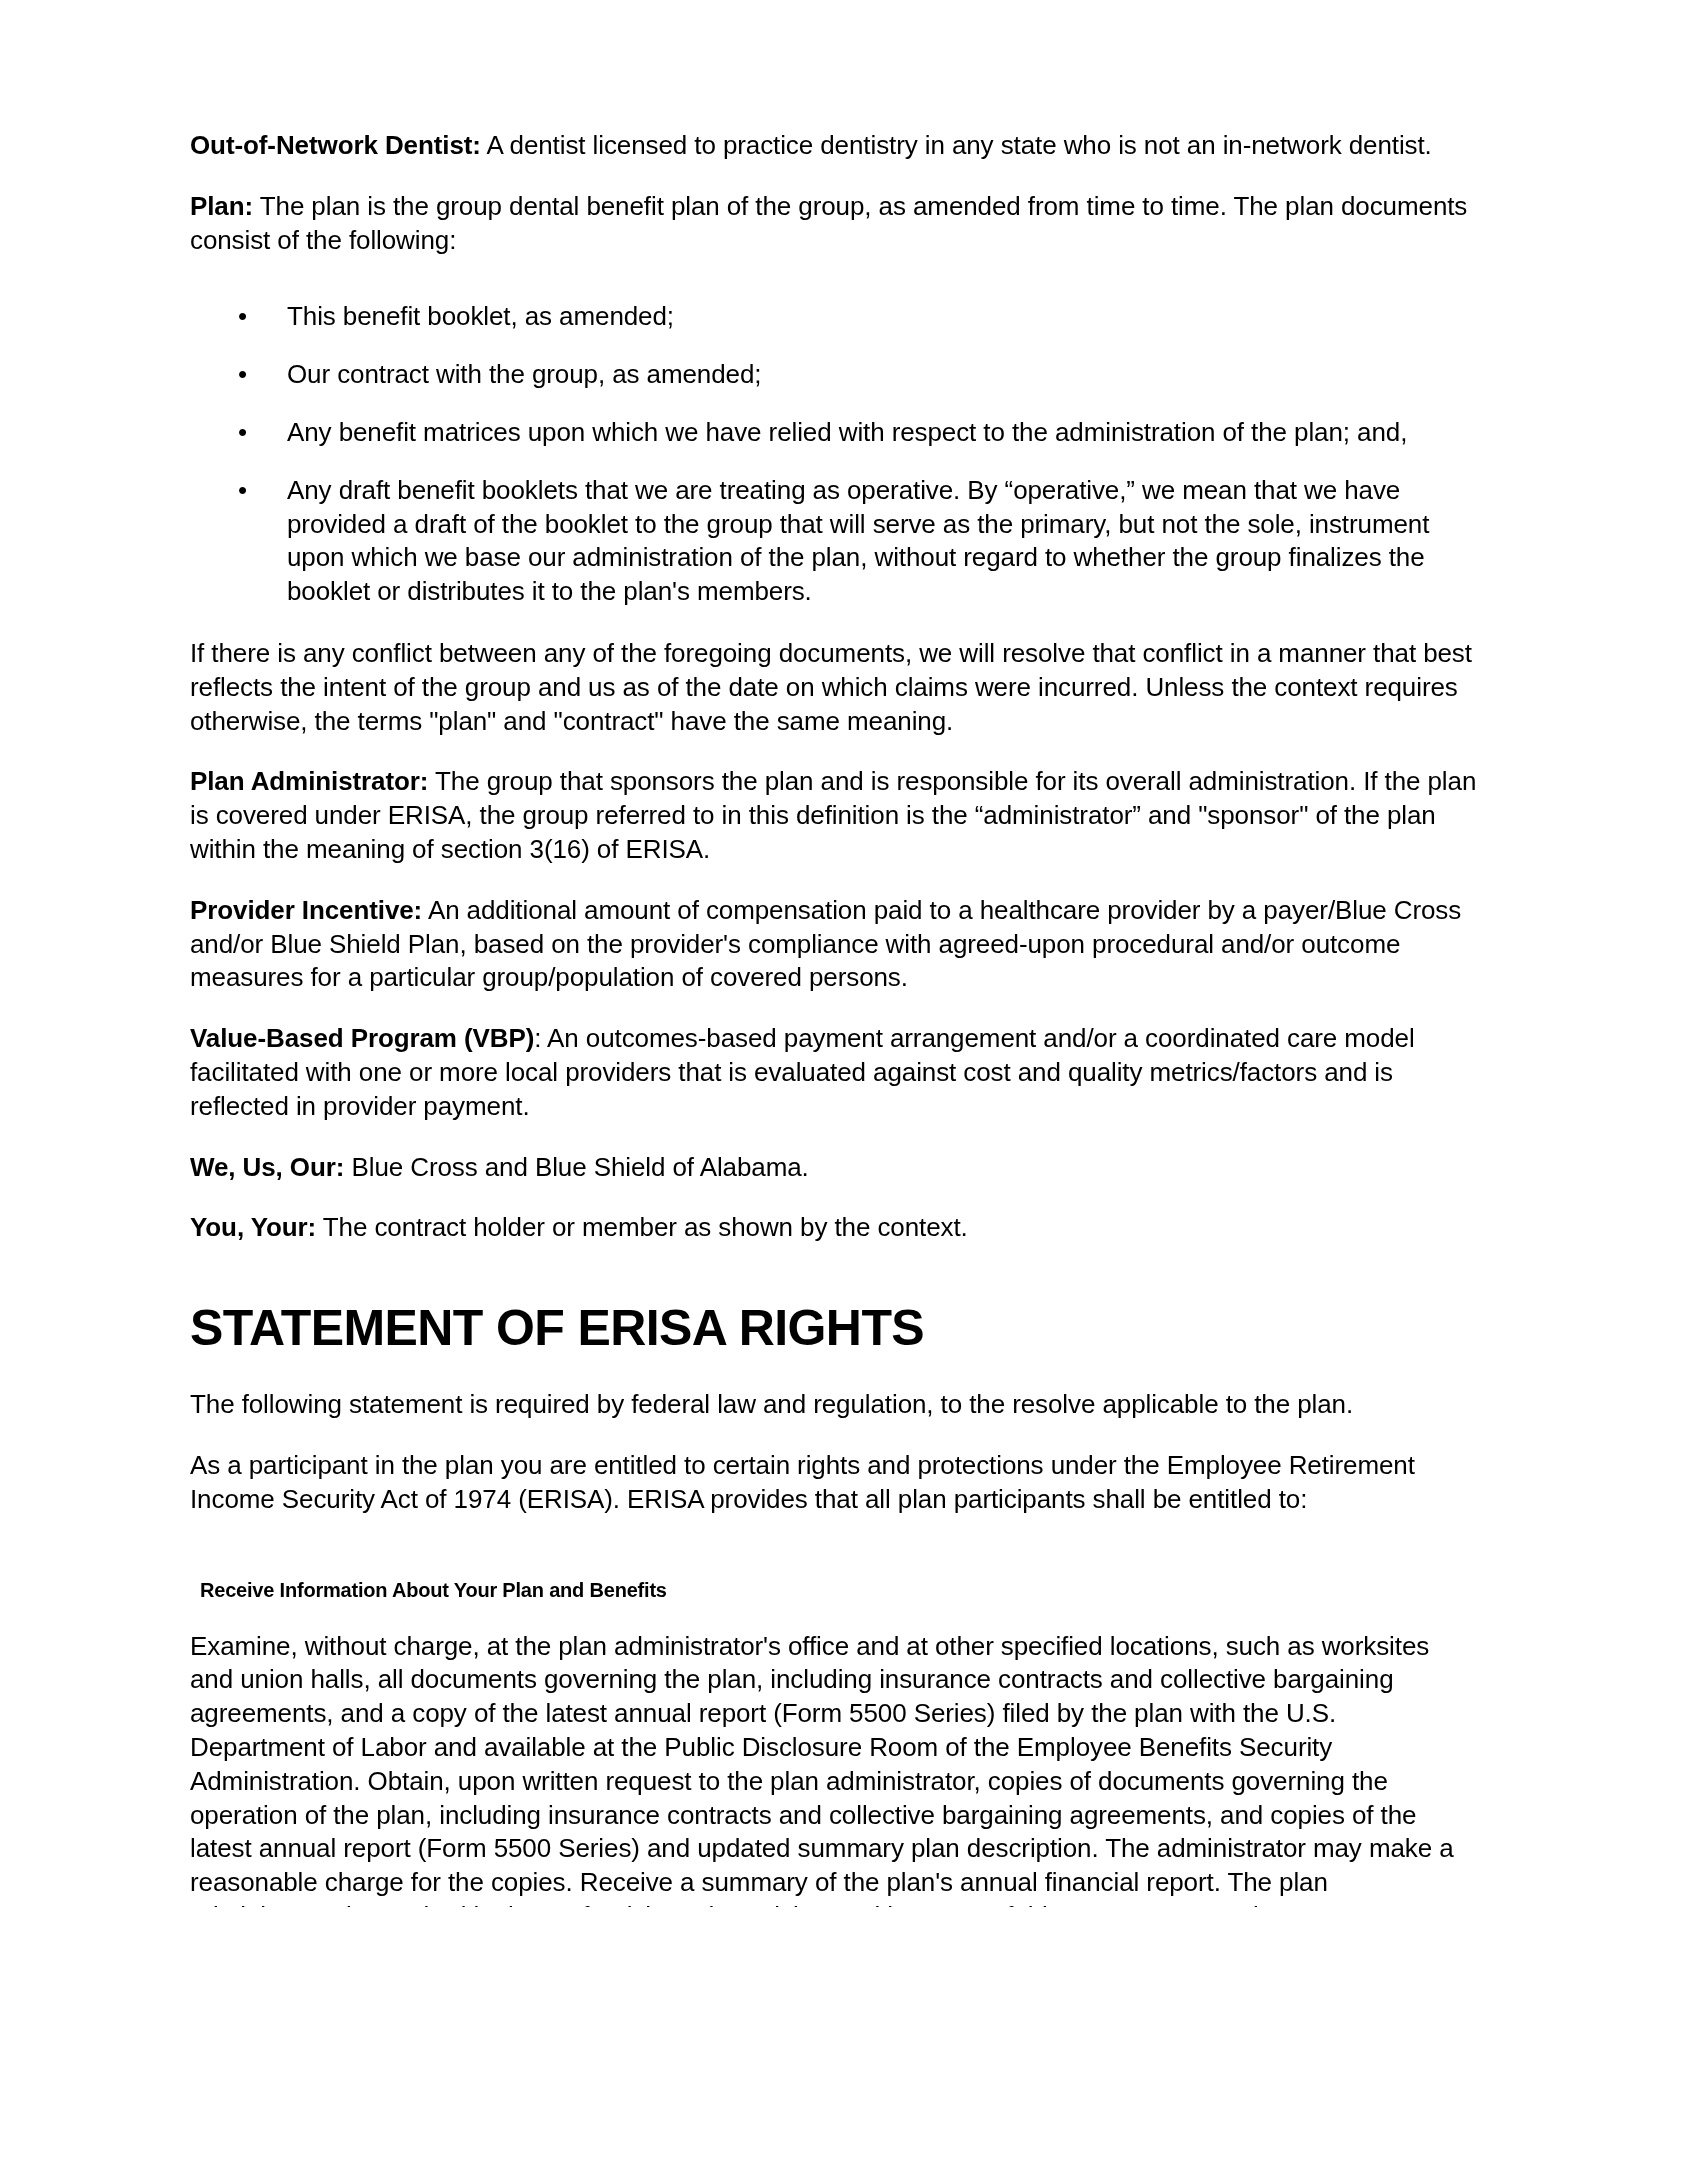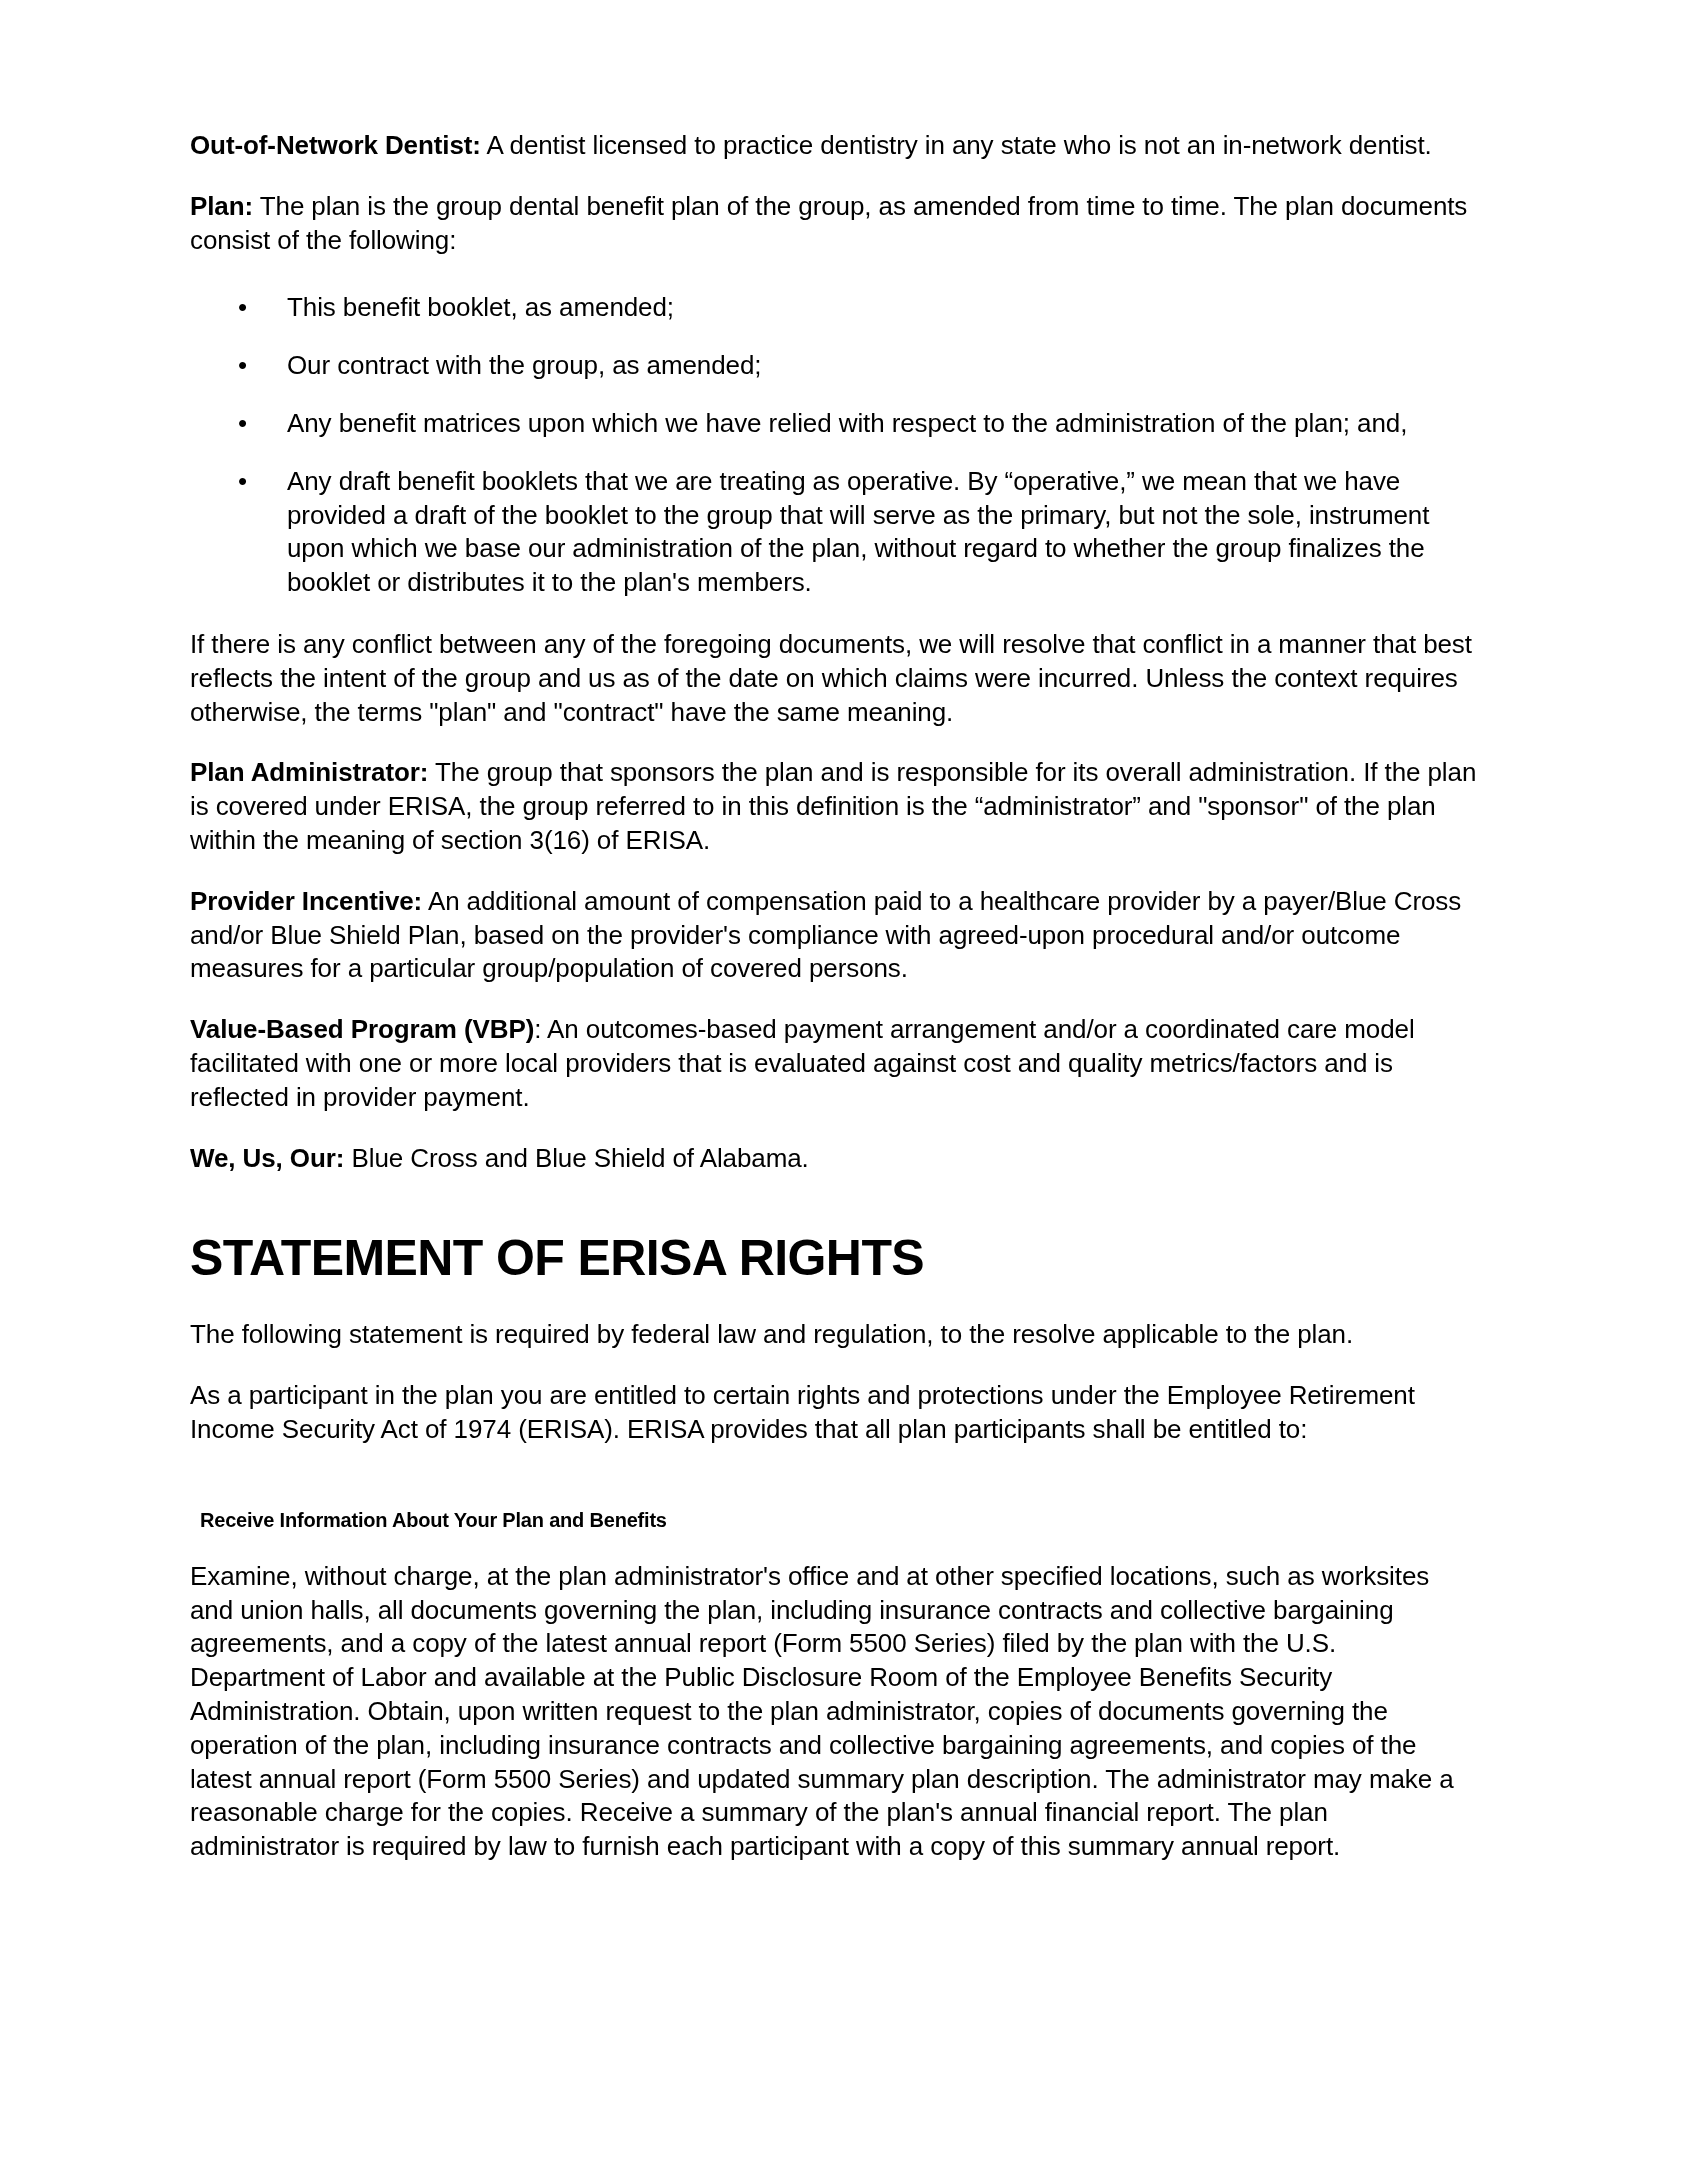--- a/index.html
+++ b/index.html
@@ -29,21 +29,21 @@
     line-height: 1.30;
     color: #000000;
     text-align: left;
     margin: 0 0 27px 0;
     letter-spacing: -0.1px;
   }
   .para b {
     font-weight: bold;
   }
   .tight {
-    margin-bottom: 34px;
+    margin-bottom: 43px;
   }
   ul.bullets {
     list-style: none;
     margin: 22px 0 28px 0;
     padding: 0;
   }
   ul.bullets li {
     position: relative;
     font-family: "Liberation Sans", sans-serif;
     font-size: 26px;
@@ -144,20 +144,24 @@
     <p class="para">
       <b>Value-Based Program (VBP)</b><span>:</span>
       <span>An outcomes-based payment arrangement and/or a coordinated care model facilitated with one or more local providers that is evaluated against cost and quality metrics/factors and is reflected in provider payment.</span>
     </p>
 
     <p class="para">
       <b>We, Us, Our:</b>
       <span>Blue Cross and Blue Shield of Alabama.</span>
     </p>
 
+    <p class="para">
+      <b>You, Your:</b>
+      <span>The contract holder or member as shown by the context.</span>
+    </p>
 
     <h1 class="doc-title">STATEMENT OF ERISA RIGHTS</h1>
 
     <p class="para">The following statement is required by federal law and regulation, to the resolve applicable to the plan.</p>
 
     <p class="para">As a participant in the plan you are entitled to certain rights and protections under the Employee Retirement Income Security Act of 1974 (ERISA).   ERISA provides that all plan participants shall be entitled to:</p>
 
     <h2 class="sub-head">Receive Information About Your Plan and Benefits</h2>
 
     <p class="para">Examine, without charge, at the plan administrator's office and at other specified locations, such as worksites and union halls, all documents governing the plan, including insurance contracts and collective bargaining agreements, and a copy of the latest annual report (Form 5500 Series) filed by the plan with the U.S. Department of Labor and available at the Public Disclosure Room of the Employee Benefits Security Administration.   Obtain, upon written request to the plan administrator, copies of documents governing the operation of the plan, including insurance contracts and collective bargaining agreements, and copies of the latest annual report (Form 5500 Series) and updated summary plan description.   The administrator may make a reasonable charge for the copies.   Receive a summary of the plan's annual financial report. The plan administrator is required by law to furnish each participant with a copy of this summary annual report.</p>

